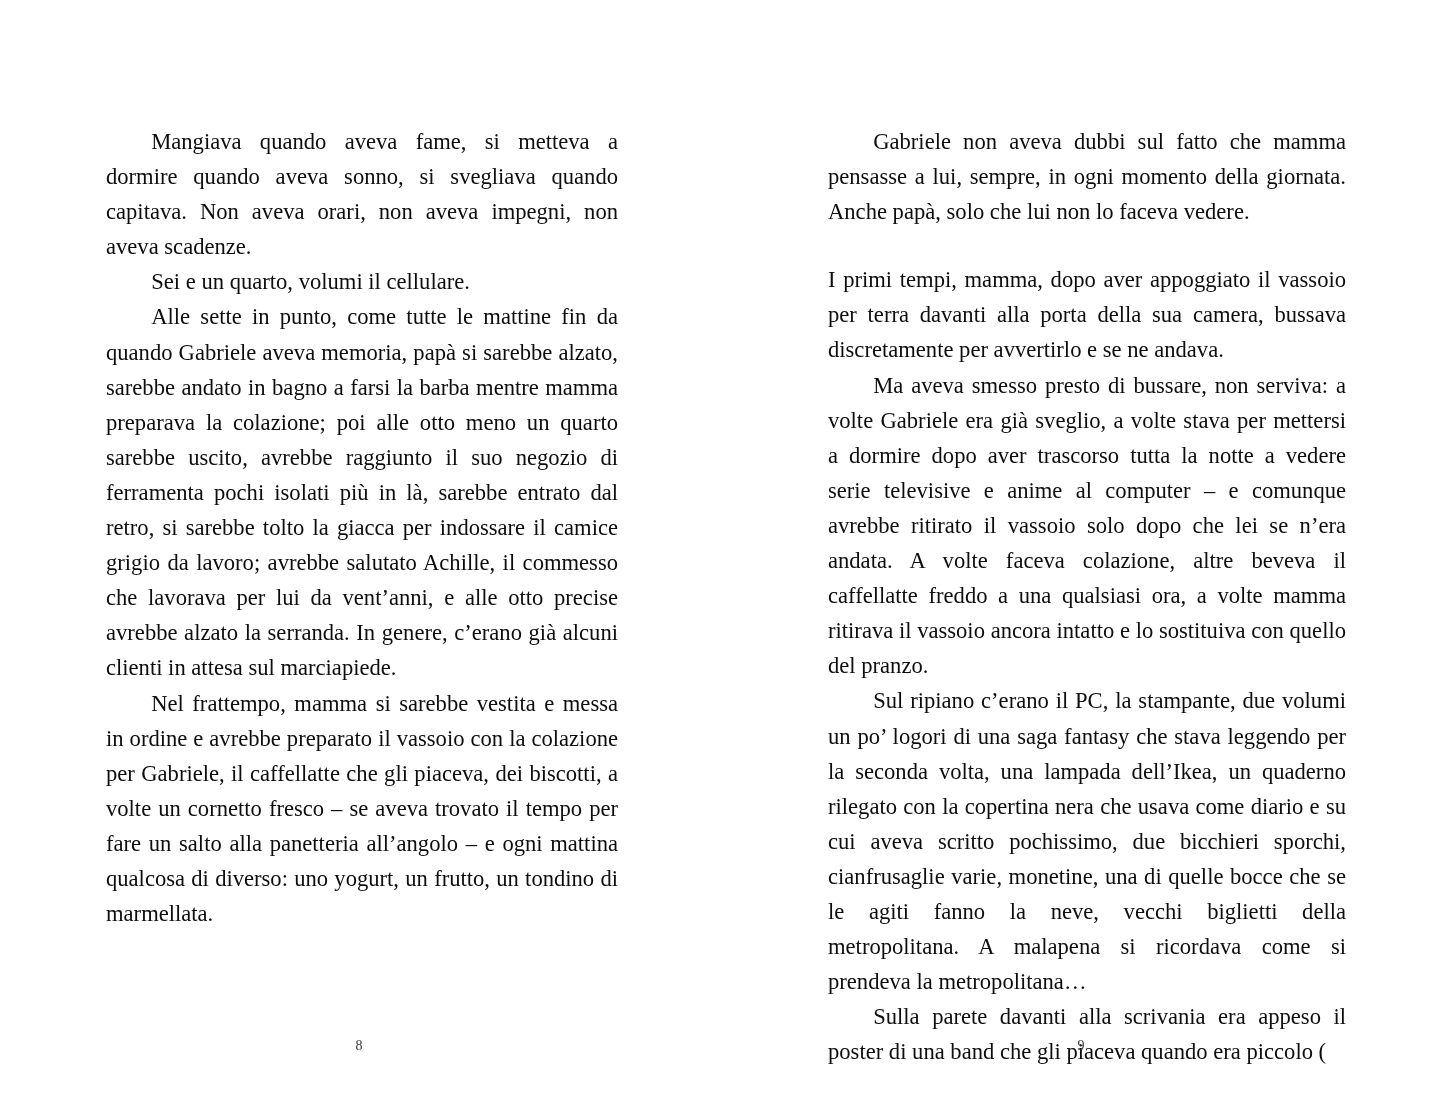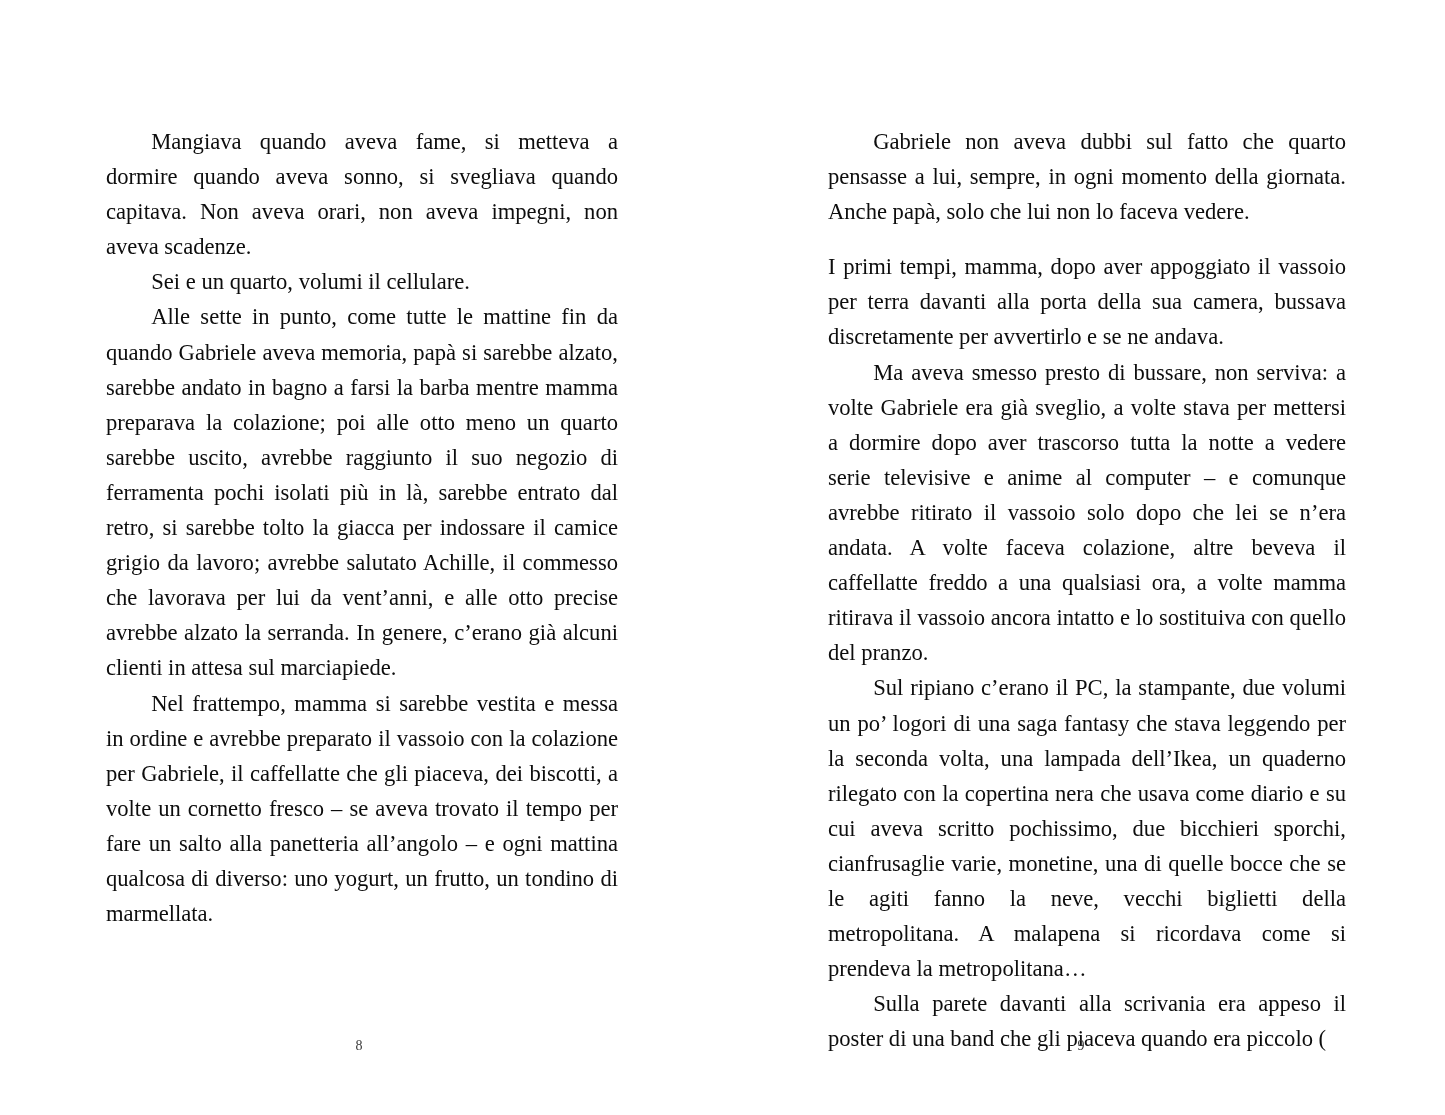--- a/index.html
+++ b/index.html
@@ -39,21 +39,21 @@
     -webkit-hyphens: manual;
   }
   .page-left .textblock  { left: 106px; width: 512px; }
   .page-right .textblock { left: 105px; width: 518px; }
 
   .para {
     margin: 0;
     text-indent: 2.0em;
   }
   .para.noindent { text-indent: 0; }
-  .section-gap { margin-top: 20px; }
+  .section-gap { margin-top: 33px; }
 
   .para:last-child { text-align: justify; }
 
   .folio {
     position: absolute;
     bottom: 62px;
     font-size: 14px;
     line-height: 14px;
     color: #3a3a3a;
     letter-spacing: 0.2px;
@@ -73,21 +73,21 @@
       <p class="para">Sei e un quarto, volumi il cellulare.</p>
       <p class="para">Alle sette in punto, come tutte le mattine fin da quando Gabriele aveva memoria, papà si sarebbe alzato, sarebbe andato in bagno a farsi la barba mentre mamma preparava la colazione; poi alle otto meno un quarto sarebbe uscito, avrebbe raggiunto il suo negozio di ferramenta pochi isolati più in là, sarebbe entrato dal retro, si sarebbe tolto la giacca per indossare il camice grigio da lavoro; avrebbe salutato Achille, il commesso che lavorava per lui da vent’anni, e alle otto precise avrebbe alzato la serranda. In genere, c’erano già alcuni clienti in attesa sul marciapiede.</p>
       <p class="para">Nel frattempo, mamma si sarebbe vestita e messa in ordine e avrebbe preparato il vassoio con la colazione per Gabriele, il caffellatte che gli piaceva, dei biscotti, a volte un cornetto fresco – se aveva trovato il tempo per fare un salto alla panetteria all’angolo – e ogni mattina qualcosa di diverso: uno yogurt, un frutto, un tondino di marmellata.</p>
 
     </div>
     <div class="folio">8</div>
   </div>
 
   <div class="page page-right">
     <div class="textblock">
-      <p class="para">Gabriele non aveva dubbi sul fatto che quarto pensasse a lui, sempre, in ogni momento della giornata. Anche papà, solo che lui non lo faceva vedere.</p>
+      <p class="para">Gabriele non aveva dubbi sul fatto che mamma pensasse a lui, sempre, in ogni momento della giornata. Anche papà, solo che lui non lo faceva vedere.</p>
       <p class="para noindent section-gap">I primi tempi, mamma, dopo aver appoggiato il vassoio per terra davanti alla porta della sua camera, bussava discretamente per avvertirlo e se ne andava.</p>
       <p class="para">Ma aveva smesso presto di bussare, non serviva: a volte Gabriele era già sveglio, a volte stava per mettersi a dormire dopo aver trascorso tutta la notte a vedere serie televisive e anime al computer – e comunque avrebbe ritirato il vassoio solo dopo che lei se n’era andata. A volte faceva colazione, altre beveva il caffellatte freddo a una qualsiasi ora, a volte mamma ritirava il vassoio ancora intatto e lo sostituiva con quello del pranzo.</p>
       <p class="para">Sul ripiano c’erano il PC, la stampante, due volumi un po’ logori di una saga fantasy che stava leggendo per la seconda volta, una lampada dell’Ikea, un quaderno rilegato con la copertina nera che usava come diario e su cui aveva scritto pochissimo, due bicchieri sporchi, cianfrusaglie varie, monetine, una di quelle bocce che se le agiti fanno la neve, vecchi biglietti della metropolitana. A malapena si ricordava come si prendeva la metropolitana…</p>
       <p class="para"><span>Sulla parete davanti alla scrivania era appeso il poster di una band che gli piaceva quando era piccolo (</span></p>
     </div>
     <div class="folio">9</div>
   </div>
 
 </div>
 

